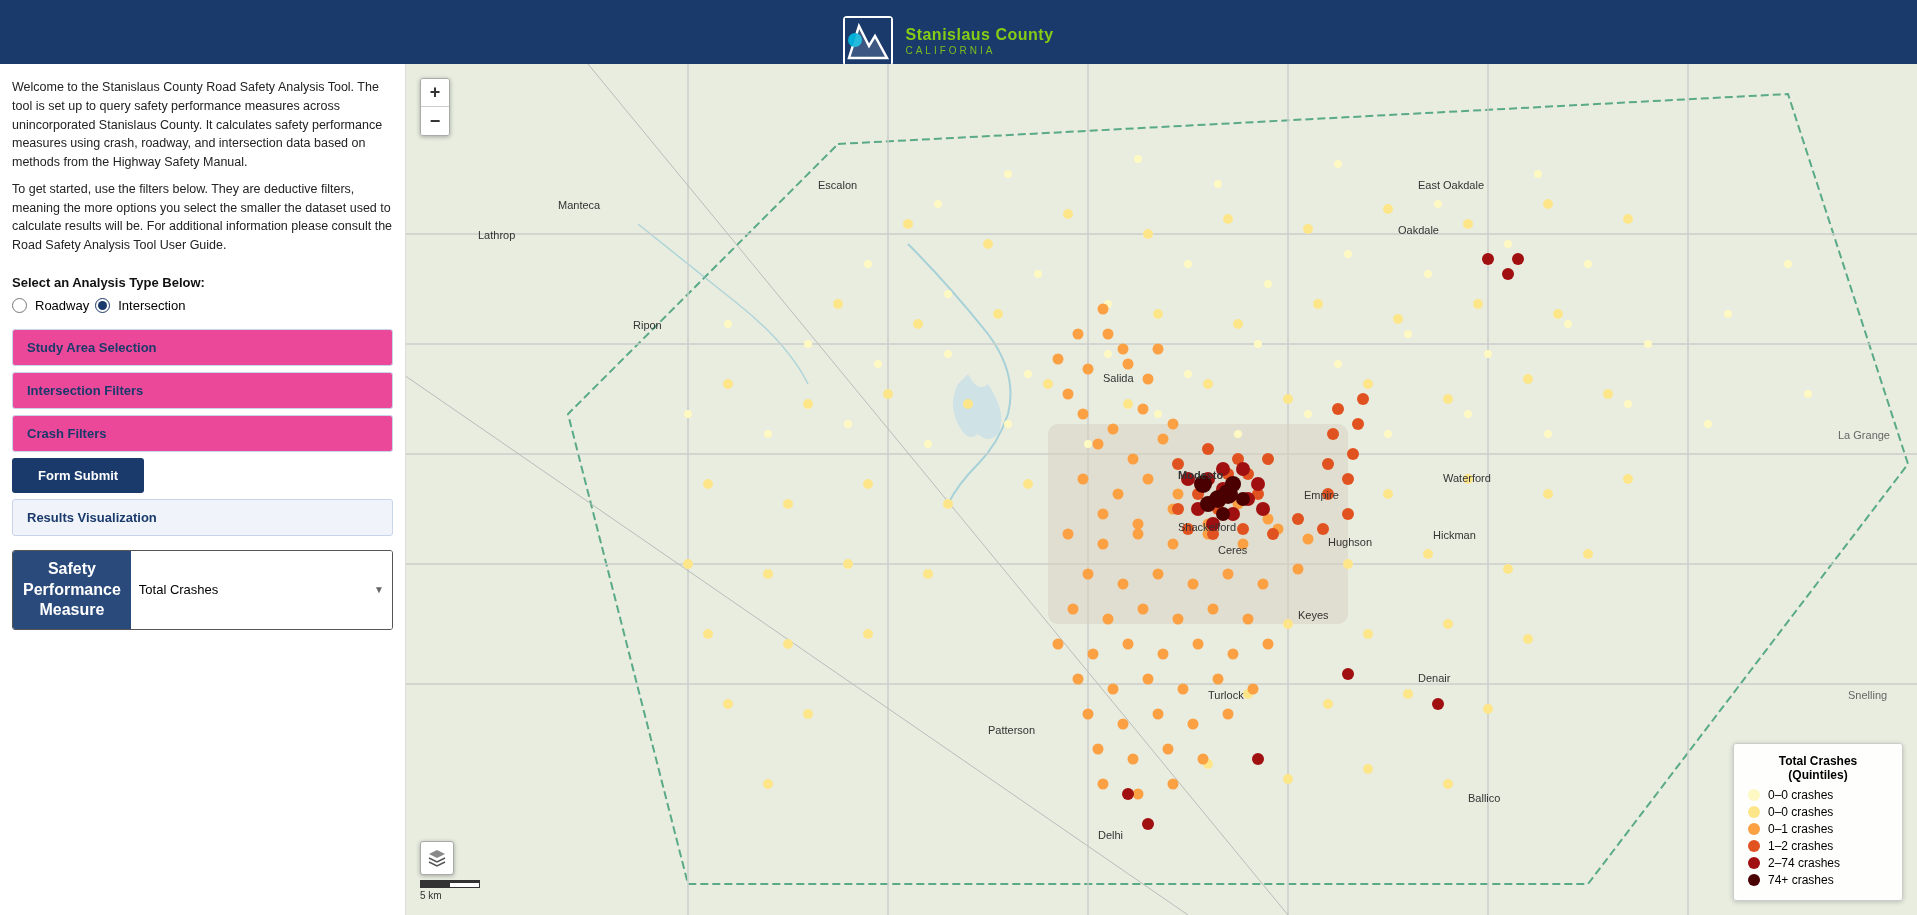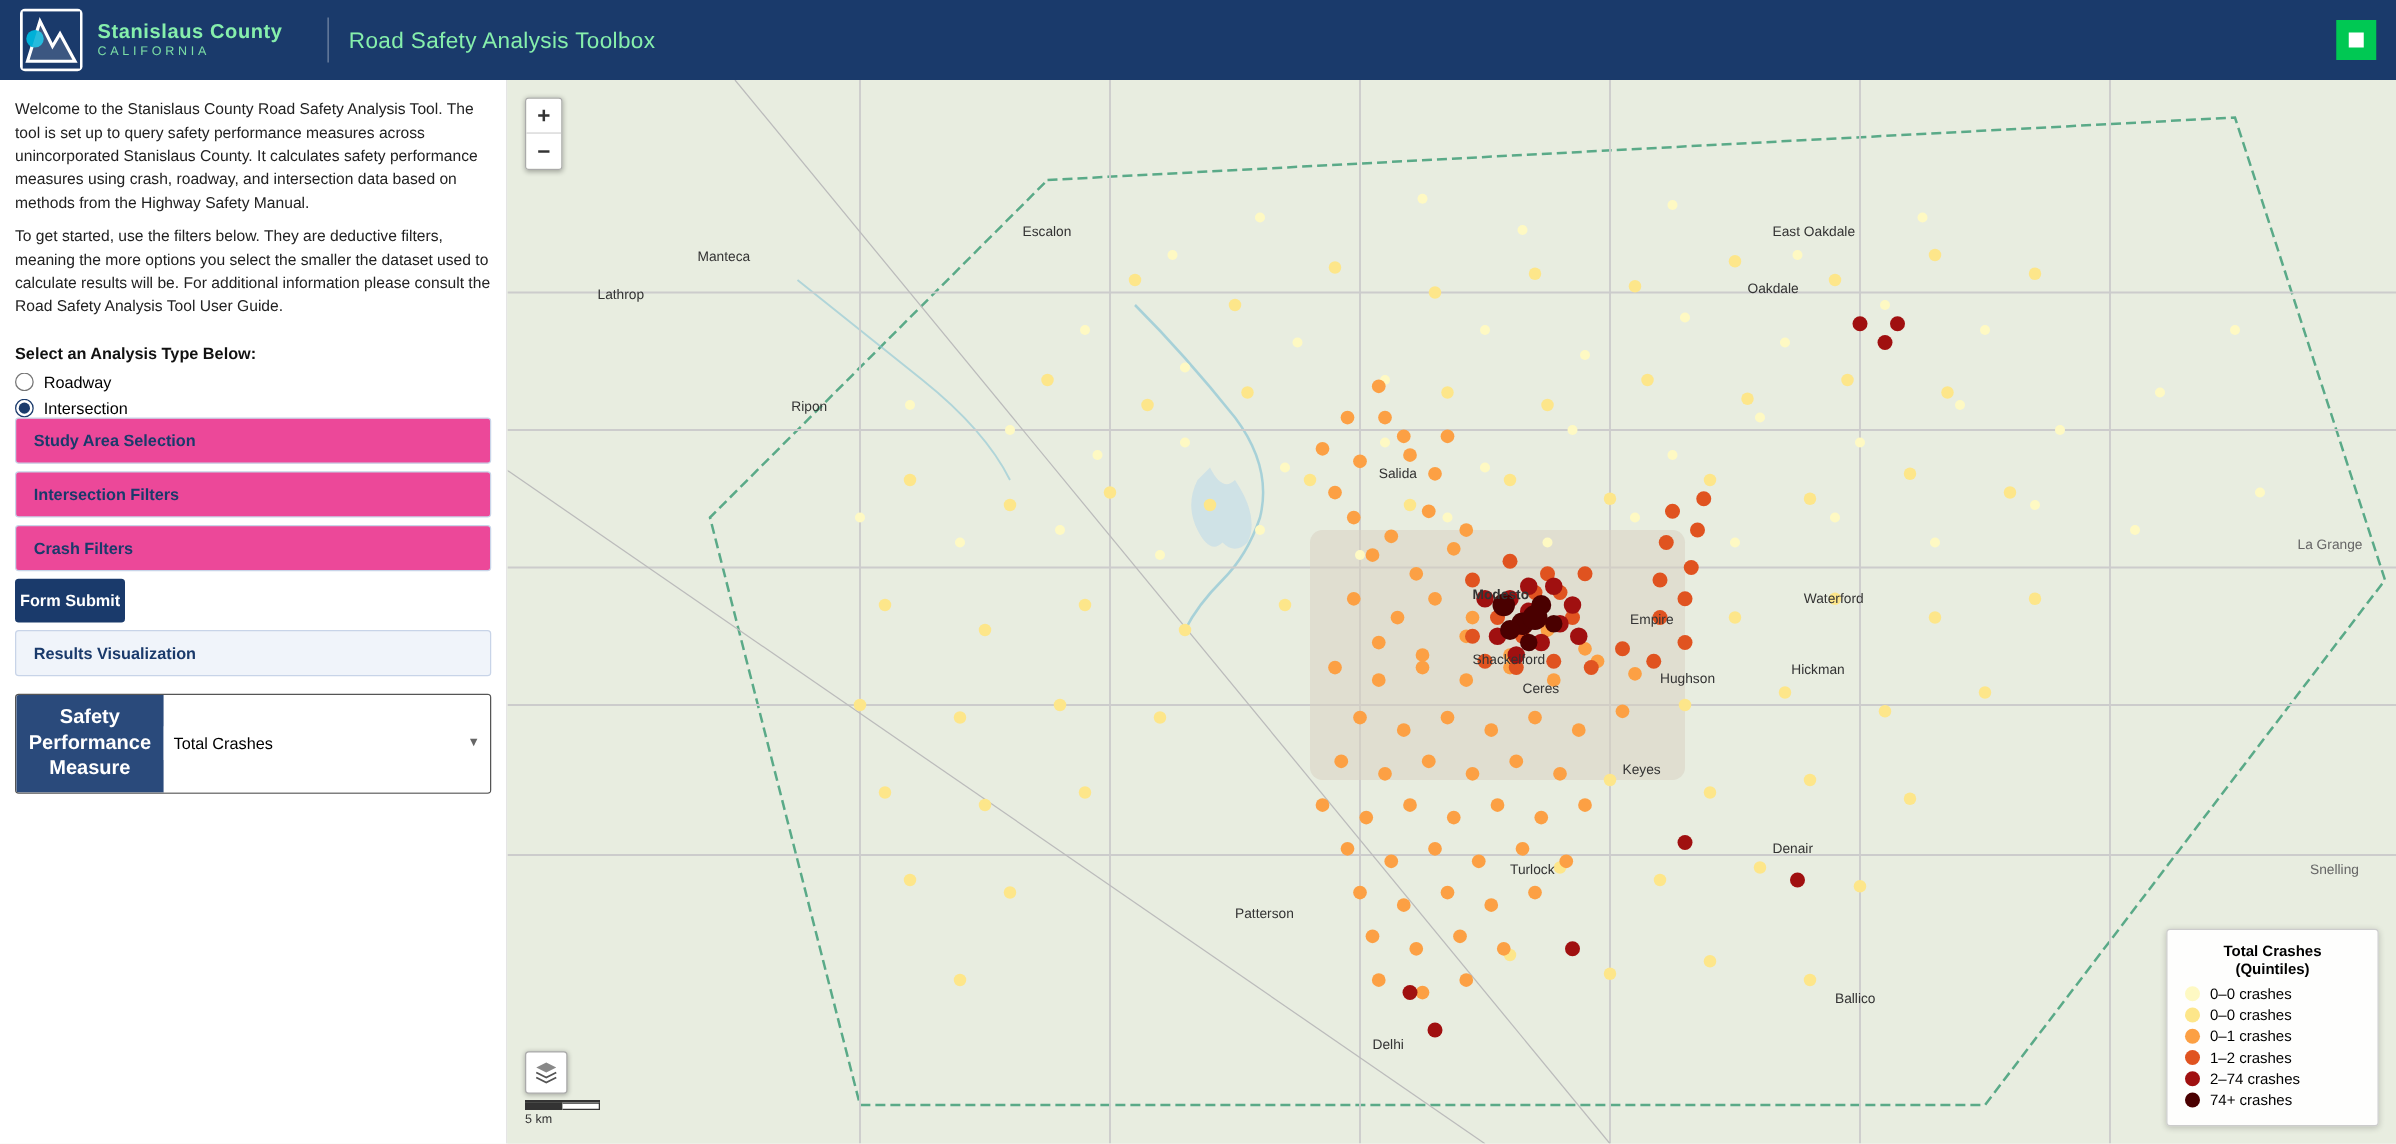--- a/index.html
+++ b/index.html
@@ -1,26 +1,27 @@
 <!DOCTYPE html>
 <html><head>
   <meta charset="utf-8">
   <style>
     * { box-sizing: border-box; margin: 0; padding: 0; }
     body { font-family: Arial, sans-serif; font-size: 13px; display: flex; flex-direction: column; height: 915px; width: 1917px; overflow: hidden; }
 
     
     #header {
       background-color: #1a3a6b;
-      color: #86efac;
+      color: #84cc16;
       display: flex;
       align-items: center;
       padding: 16px 16px;
       height: 64px;
       flex-shrink: 0;
+      flex-direction: column;
     }
     #header .logo-area {
       display: flex;
       align-items: center;
       gap: 12px;
       margin-right: 20px;
     }
     #header .logo-icon {
       width: 50px;
       height: 50px;
@@ -99,23 +100,23 @@
 
     .analysis-type-label {
       font-weight: bold;
       font-size: 13px;
       margin-bottom: 8px;
       color: #111;
     }
 
     .radio-group {
       display: flex;
-      flex-direction: column;
+      flex-direction: row;
       gap: 6px;
-      margin-bottom: 0;
+      margin-bottom: 16px;
     }
     .radio-item {
       display: flex;
       align-items: center;
       gap: 8px;
       font-size: 13px;
       cursor: pointer;
     }
     .radio-item input[type="radio"] {
       accent-color: #1a3a6b;
@@ -135,21 +136,21 @@
       color: #1a3a6b;
       cursor: pointer;
       margin-bottom: 6px;
       transition: background 0.15s;
     }
 
     .form-submit-btn {
       background: #1a3a6b;
       color: white;
       border: none;
-      padding: 10px 4px;
+      padding: 10px 26px;
       font-size: 13px;
       font-weight: bold;
       cursor: pointer;
       border-radius: 3px;
       margin-bottom: 6px;
       width: auto;
       align-self: flex-start;
     }
 
     .results-btn {

